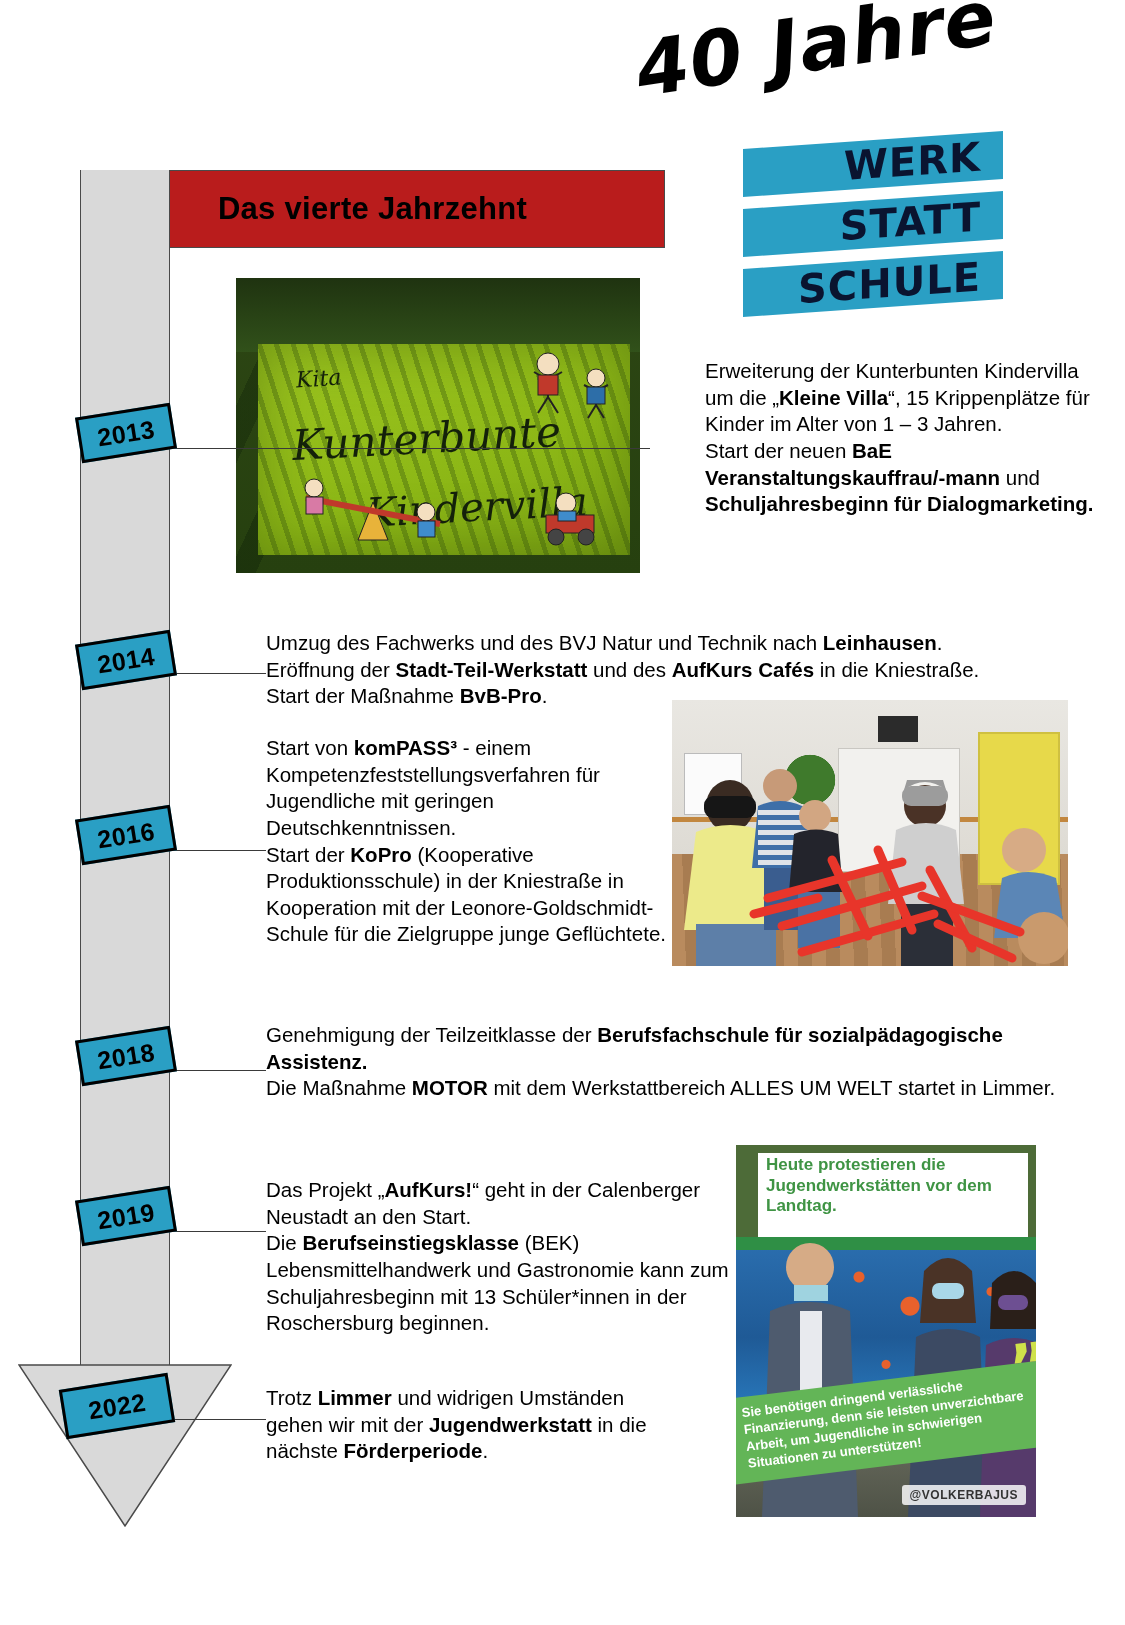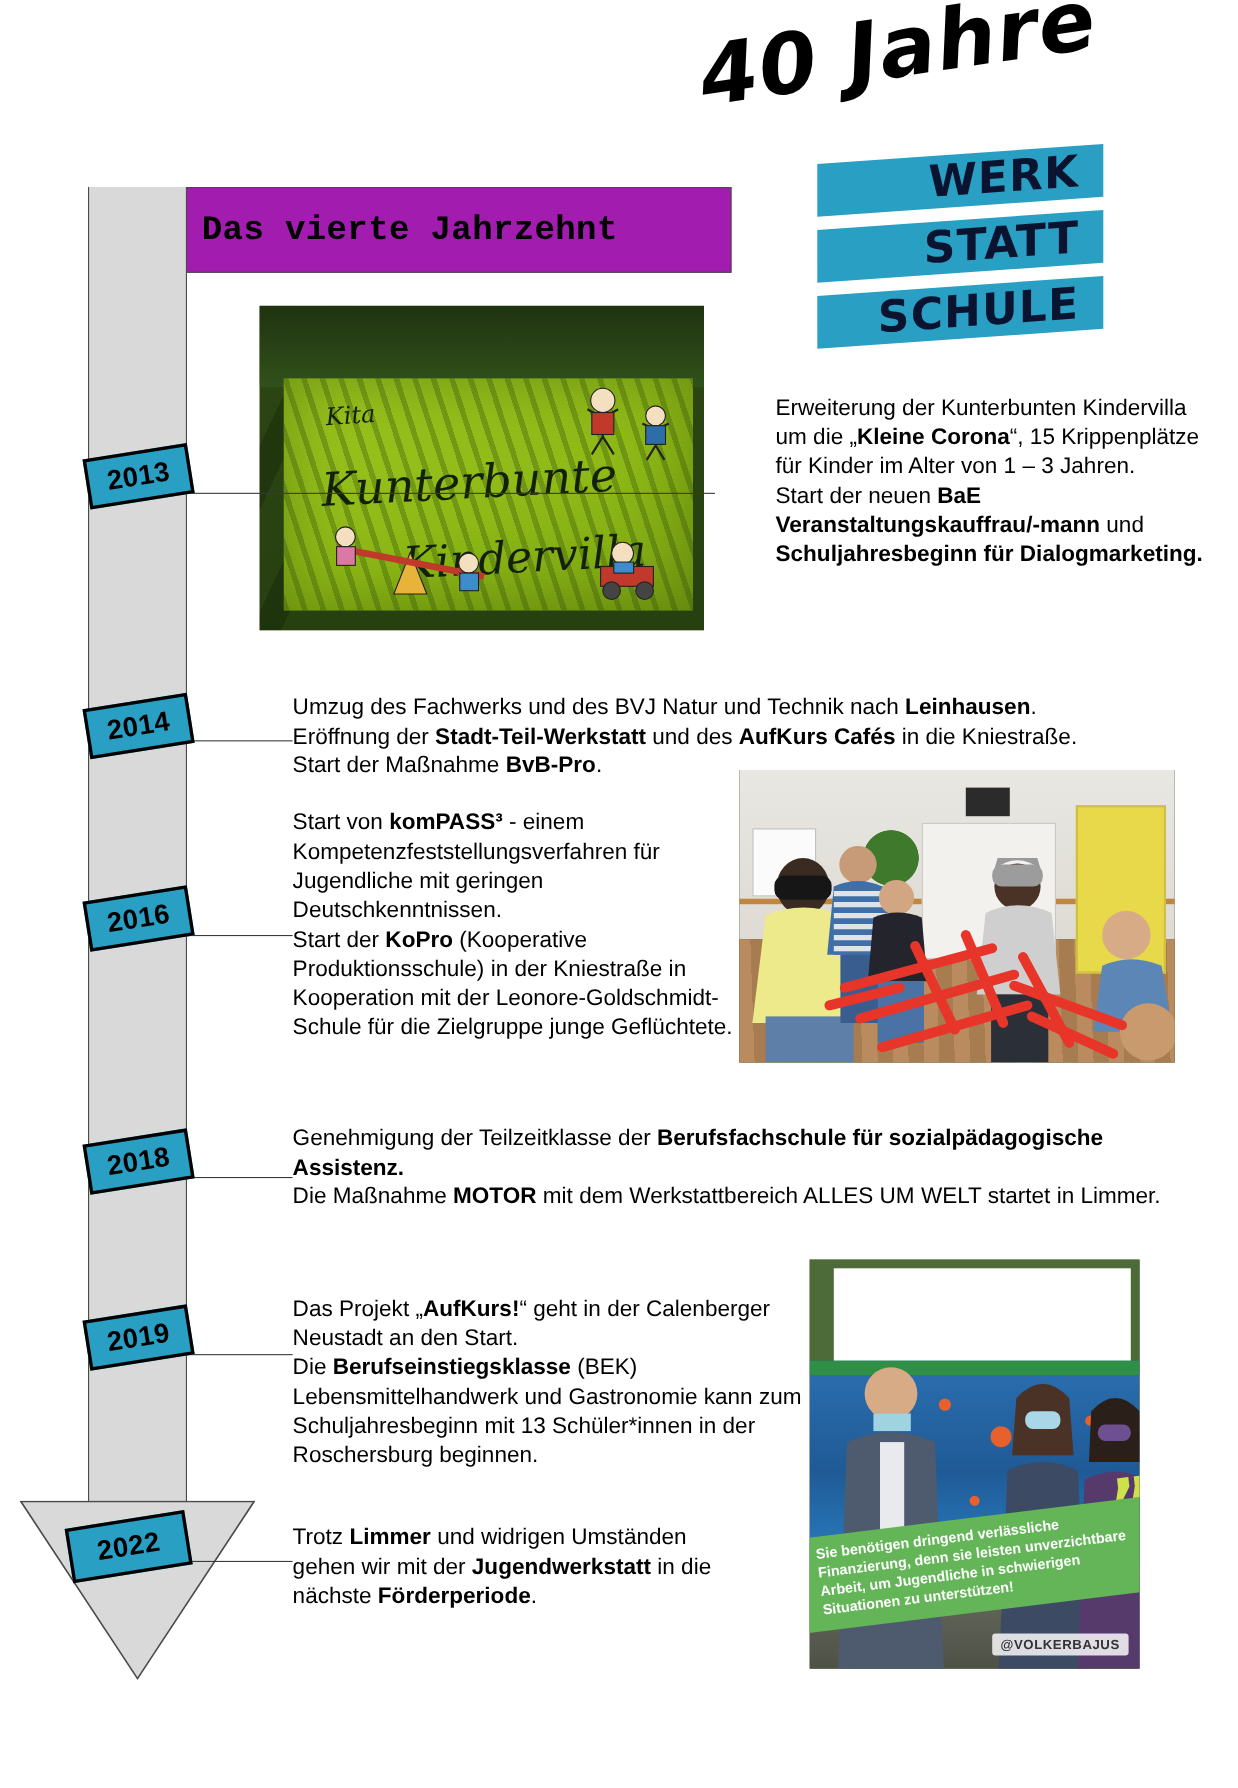--- a/index.html
+++ b/index.html
@@ -59,27 +59,26 @@
   #logo-bar-statt  { left: 113px; top: 182px; width: 260px; height: 48px; }
   #logo-bar-schule { left: 113px; top: 242px; width: 260px; height: 48px; }
 
   
   #header-banner {
     position: absolute;
     left: 80px;
     top: 170px;
     width: 585px;
     height: 78px;
-    background: #a21caf;
+    background: #b91c1c;
     border: 1px solid #4a4a4a;
     box-sizing: border-box;
     display: flex;
     align-items: center;
     justify-content: center;
-    font-family: Liberation Mono, monospace;
   }
   #header-title {
     font-size: 31px;
     font-weight: 700;
     letter-spacing: 0.3px;
   }
 
   
   #timeline-bar {
     position: absolute;
@@ -335,21 +334,21 @@
     <svg style="position:absolute;right:18px;bottom:6px" width="84" height="62">
       <rect x="18" y="28" width="48" height="18" fill="#c0392b" stroke="#222"></rect>
       <circle cx="28" cy="50" r="8" fill="#444" stroke="#222"></circle>
       <circle cx="58" cy="50" r="8" fill="#444" stroke="#222"></circle>
       <circle cx="38" cy="16" r="10" fill="#f4dfc0" stroke="#222"></circle>
       <rect x="30" y="24" width="18" height="10" fill="#3f8ccc" stroke="#222"></rect>
     </svg>
   </div>
 </div>
 
-<div class="entry-text" id="text-2013">Erweiterung der Kunterbunten Kindervilla um die „<b>Kleine Corona</b>“, 15 Krippenplätze für Kinder im Alter von 1 – 3 Jahren.<br>Start der neuen <b>BaE Veranstaltungskauffrau/-mann</b> und <b>Schuljahresbeginn für Dialogmarketing.</b></div>
+<div class="entry-text" id="text-2013">Erweiterung der Kunterbunten Kindervilla um die „<b>Kleine Villa</b>“, 15 Krippenplätze für Kinder im Alter von 1 – 3 Jahren.<br>Start der neuen <b>BaE Veranstaltungskauffrau/-mann</b> und <b>Schuljahresbeginn für Dialogmarketing.</b></div>
 
 <div class="entry-text" id="text-2014">Umzug des Fachwerks und des BVJ Natur und Technik nach <b>Leinhausen</b>.<br>Eröffnung der <b>Stadt-Teil-Werkstatt</b> und des <b>AufKurs Cafés</b> in die Kniestraße.<br>Start der Maßnahme <b>BvB-Pro</b>.</div>
 
 <div class="photo" id="photo-kompass">
   <div class="ws-wall"></div>
   <div class="ws-floor"></div>
   <div class="ws-strip"></div>
   <div class="ws-door"></div>
   <div class="ws-cab"></div>
   <div class="ws-plant"></div>
@@ -405,20 +404,21 @@
 
 <div class="entry-text" id="text-2016">Start von <b>komPASS³</b> - einem Kompetenzfeststellungsverfahren für Jugendliche mit geringen Deutschkenntnissen.<br>Start der <b>KoPro</b> (Kooperative Produktionsschule) in der Kniestraße in Kooperation mit der Leonore-Goldschmidt-Schule für die Zielgruppe junge Geflüchtete.</div>
 
 <div class="entry-text" id="text-2018">Genehmigung der Teilzeitklasse der <b>Berufsfachschule für sozialpädagogische Assistenz.</b><br>Die Maßnahme <b>MOTOR</b> mit dem Werkstattbereich ALLES UM WELT startet in Limmer.</div>
 
 <div class="entry-text" id="text-2019">Das Projekt „<b>AufKurs!</b>“ geht in der Calenberger Neustadt an den Start.<br>Die <b>Berufseinstiegsklasse</b> (BEK) Lebensmittelhandwerk und Gastronomie kann zum Schuljahresbeginn mit 13 Schüler*innen in der Roschersburg beginnen.</div>
 
 <div class="photo" id="photo-protest">
   <div class="pr-top"></div>
   <div class="pr-white"></div>
+  <div class="pr-headline">Heute protestieren die Jugendwerkstätten vor dem Landtag.</div>
   <div class="pr-banner-bg">
     <div class="pr-map-dots"></div>
   </div>
   <div class="pr-strip-top"></div>
   <div class="pr-lower"></div>
 
   <svg class="pr-fig" style="left:0;top:96px" width="300" height="276">
 
     <circle cx="74" cy="26" r="24" fill="#d6ab86"></circle>
     <rect x="58" y="44" width="34" height="16" fill="#9fd3e0"></rect>

